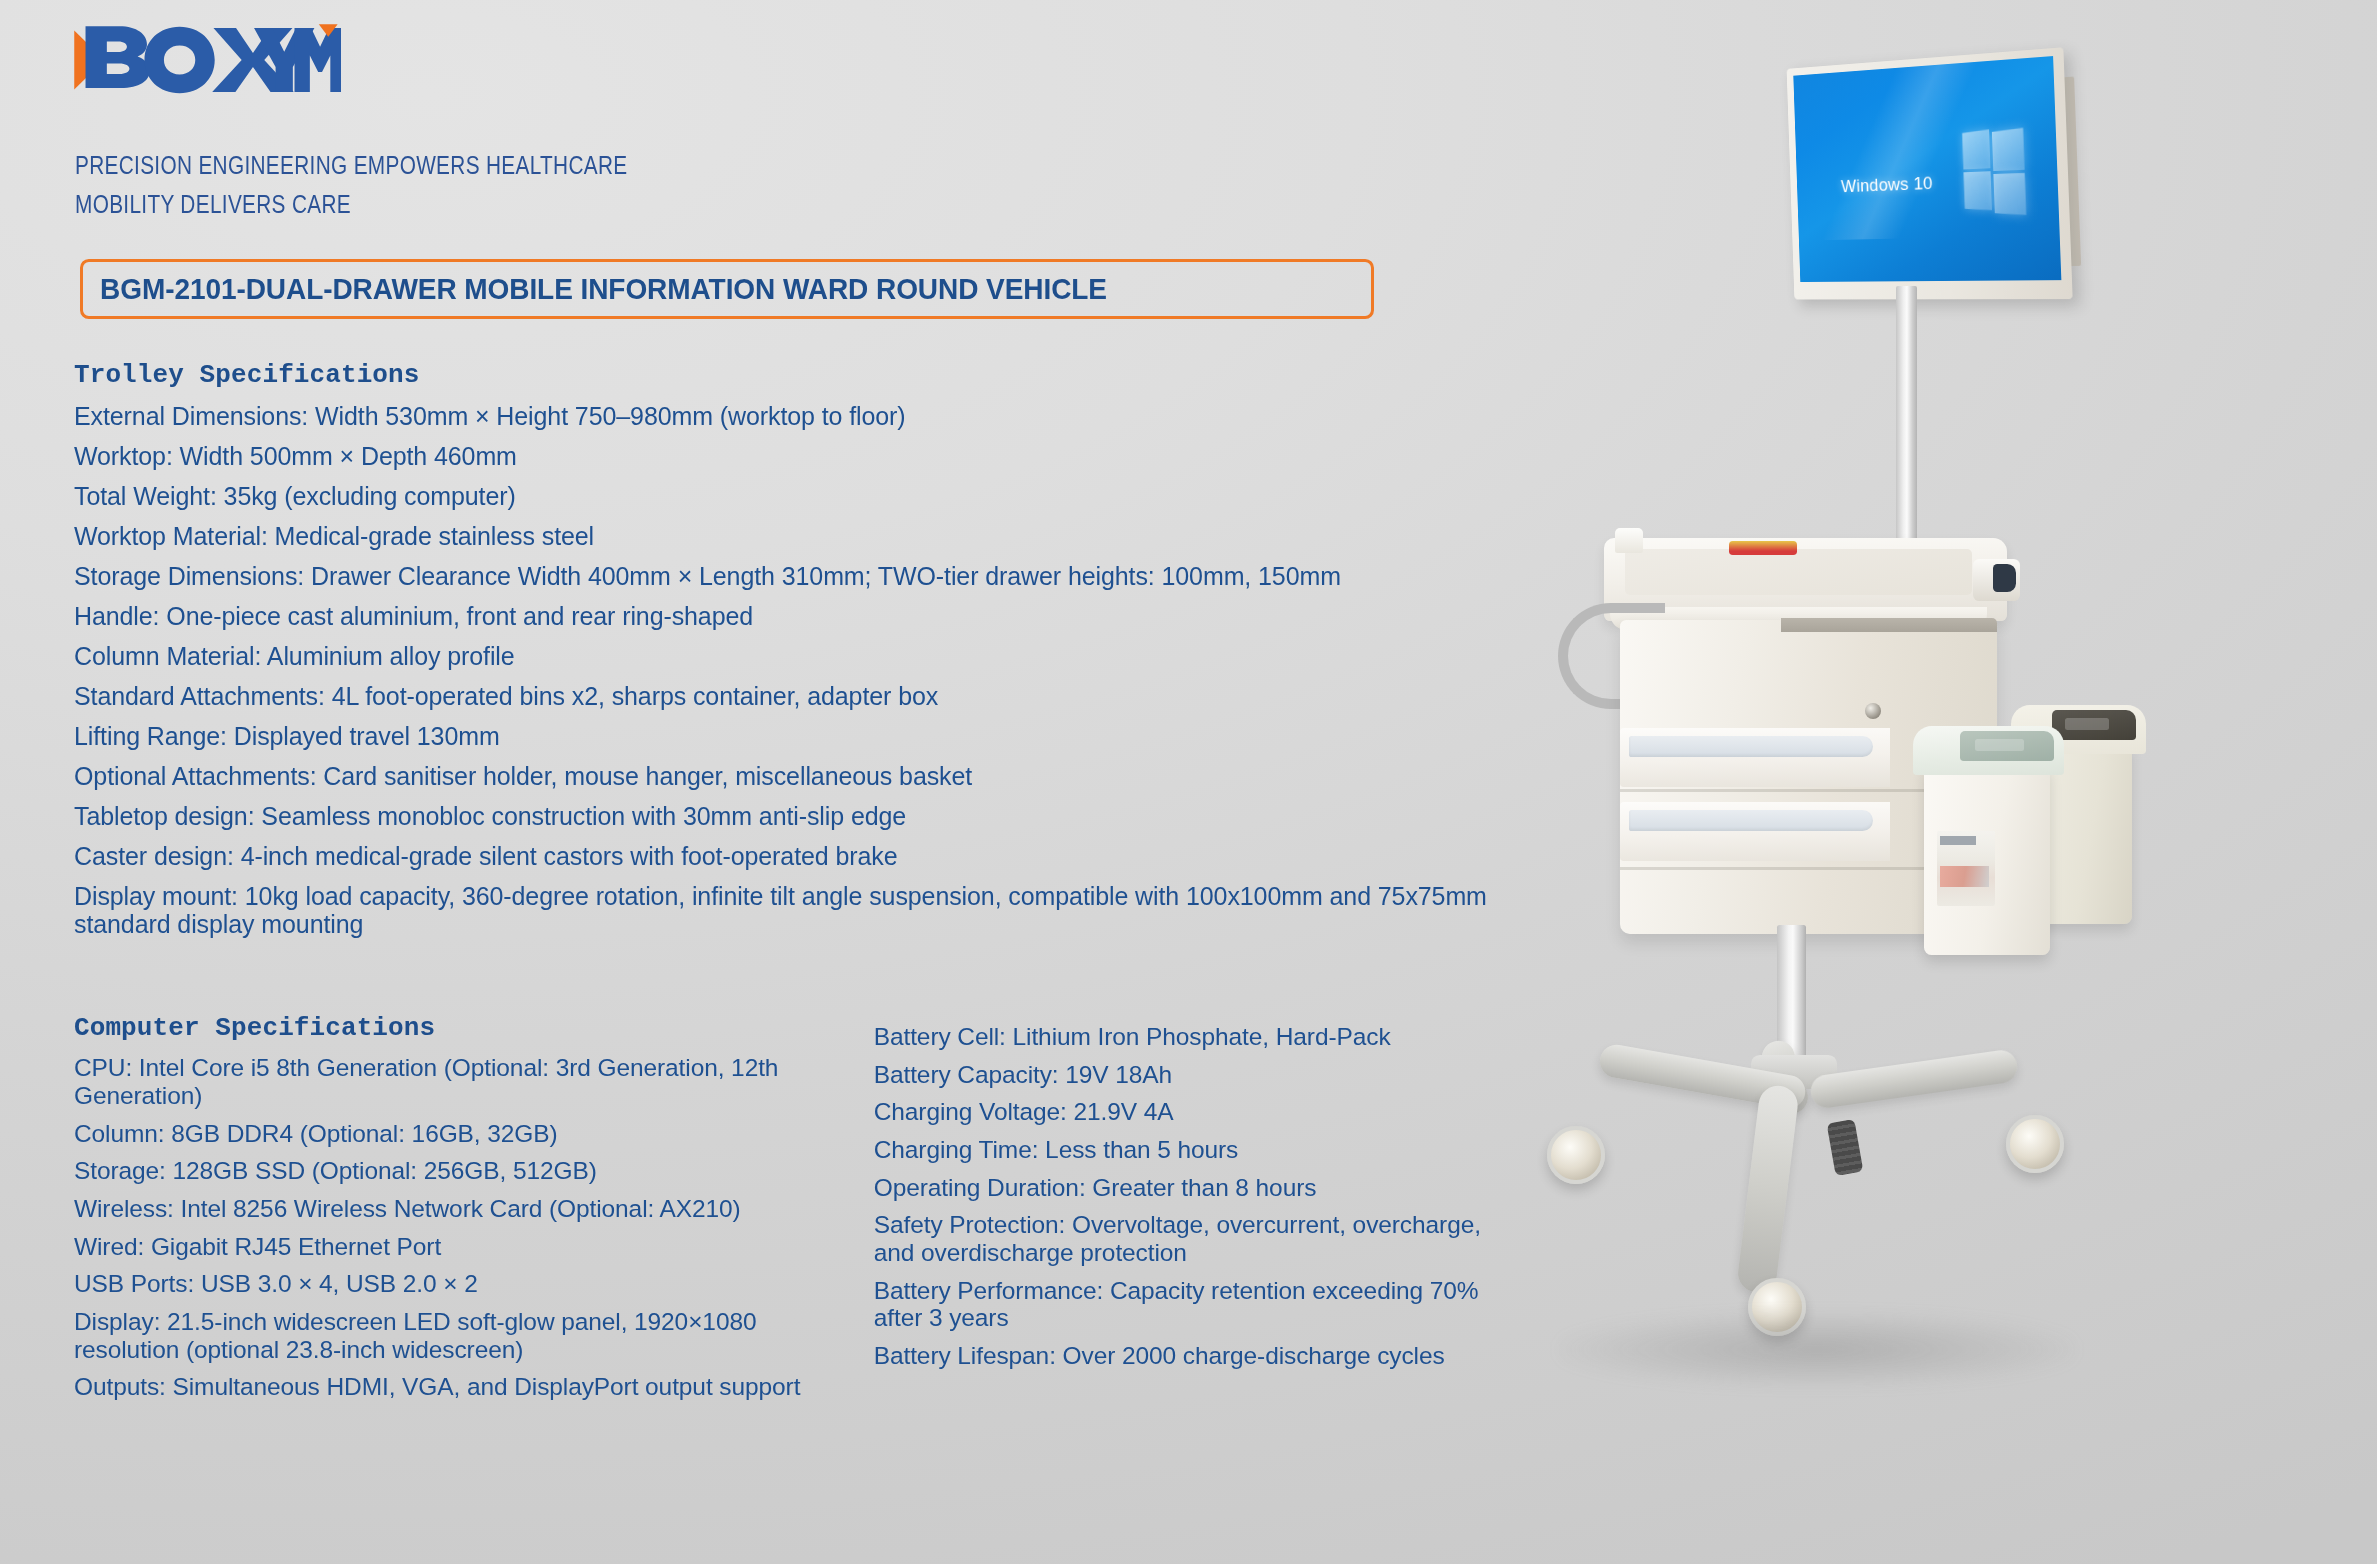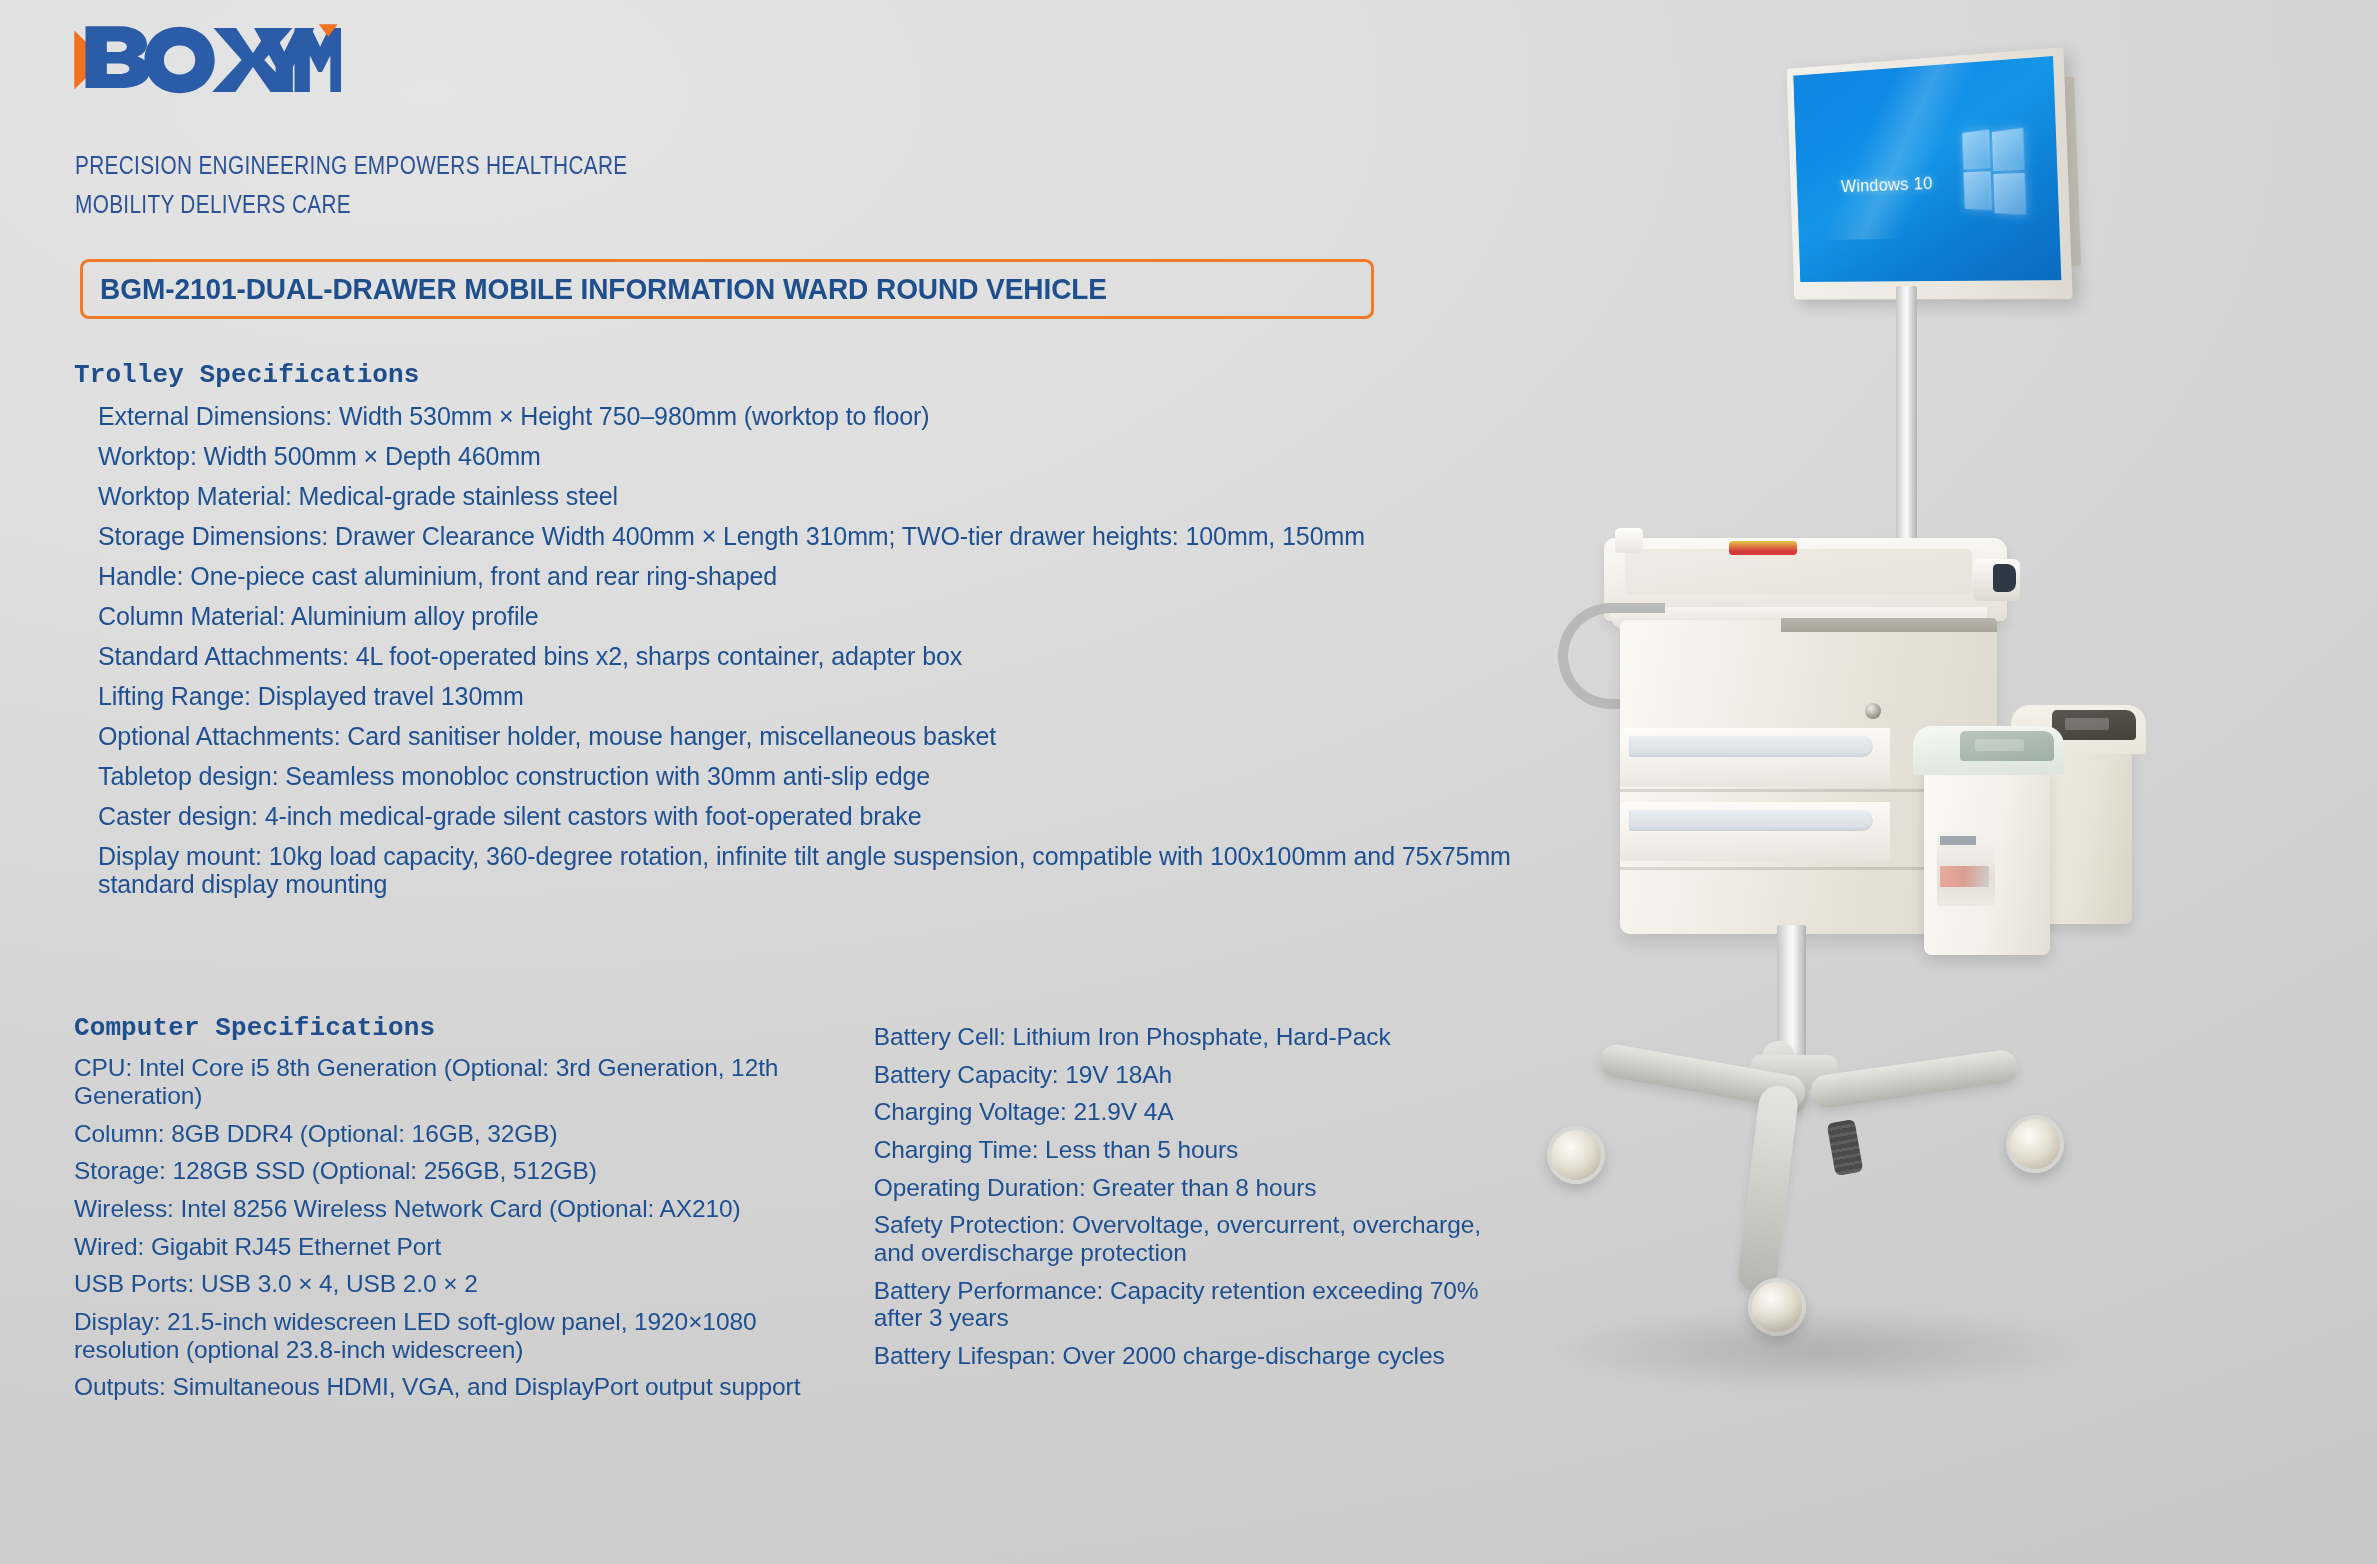--- a/index.html
+++ b/index.html
@@ -102,21 +102,21 @@
     margin-top: 10.7px;
     letter-spacing: -0.1px;
   }
 
   #trolley-section {
     position: absolute;
     left: 0px;
     top: 360px;
     width: 1440px;
   }
-  #trolley-section .spec-line { margin-top: 11.3px; margin-left: 24px; }
+  #trolley-section .spec-line { margin-top: 11.3px; }
 
   .two-col {
     position: absolute;
     left: 0px;
     top: 1013px;
     width: 1447px;
     display: flex;
     gap: 8px;
   }
   .col-computer { width: 796px; padding-right: 36px; }
@@ -462,20 +462,21 @@
     </div>
 
     <div class="title-bar">
       <div class="title-text">BGM-2101-DUAL-DRAWER MOBILE INFORMATION WARD ROUND VEHICLE</div>
     </div>
 
     <div id="trolley-section">
       <div class="spec-head">Trolley Specifications</div>
       <div class="spec-line">External Dimensions: Width 530mm × Height 750–980mm (worktop to floor)</div>
       <div class="spec-line">Worktop: Width 500mm × Depth 460mm</div>
+      <div class="spec-line">Total Weight: 35kg (excluding computer)</div>
       <div class="spec-line">Worktop Material: Medical-grade stainless steel</div>
       <div class="spec-line">Storage Dimensions: Drawer Clearance Width 400mm × Length 310mm; TWO-tier drawer heights: 100mm, 150mm</div>
       <div class="spec-line">Handle: One-piece cast aluminium, front and rear ring-shaped</div>
       <div class="spec-line">Column Material: Aluminium alloy profile</div>
       <div class="spec-line">Standard Attachments: 4L foot-operated bins x2, sharps container, adapter box</div>
       <div class="spec-line">Lifting Range: Displayed travel 130mm</div>
       <div class="spec-line">Optional Attachments: Card sanitiser holder, mouse hanger, miscellaneous basket</div>
       <div class="spec-line">Tabletop design: Seamless monobloc construction with 30mm anti-slip edge</div>
       <div class="spec-line">Caster design: 4-inch medical-grade silent castors with foot-operated brake</div>
       <div class="spec-line">Display mount: 10kg load capacity, 360-degree rotation, infinite tilt angle suspension, compatible with 100x100mm and 75x75mm standard display mounting</div>

